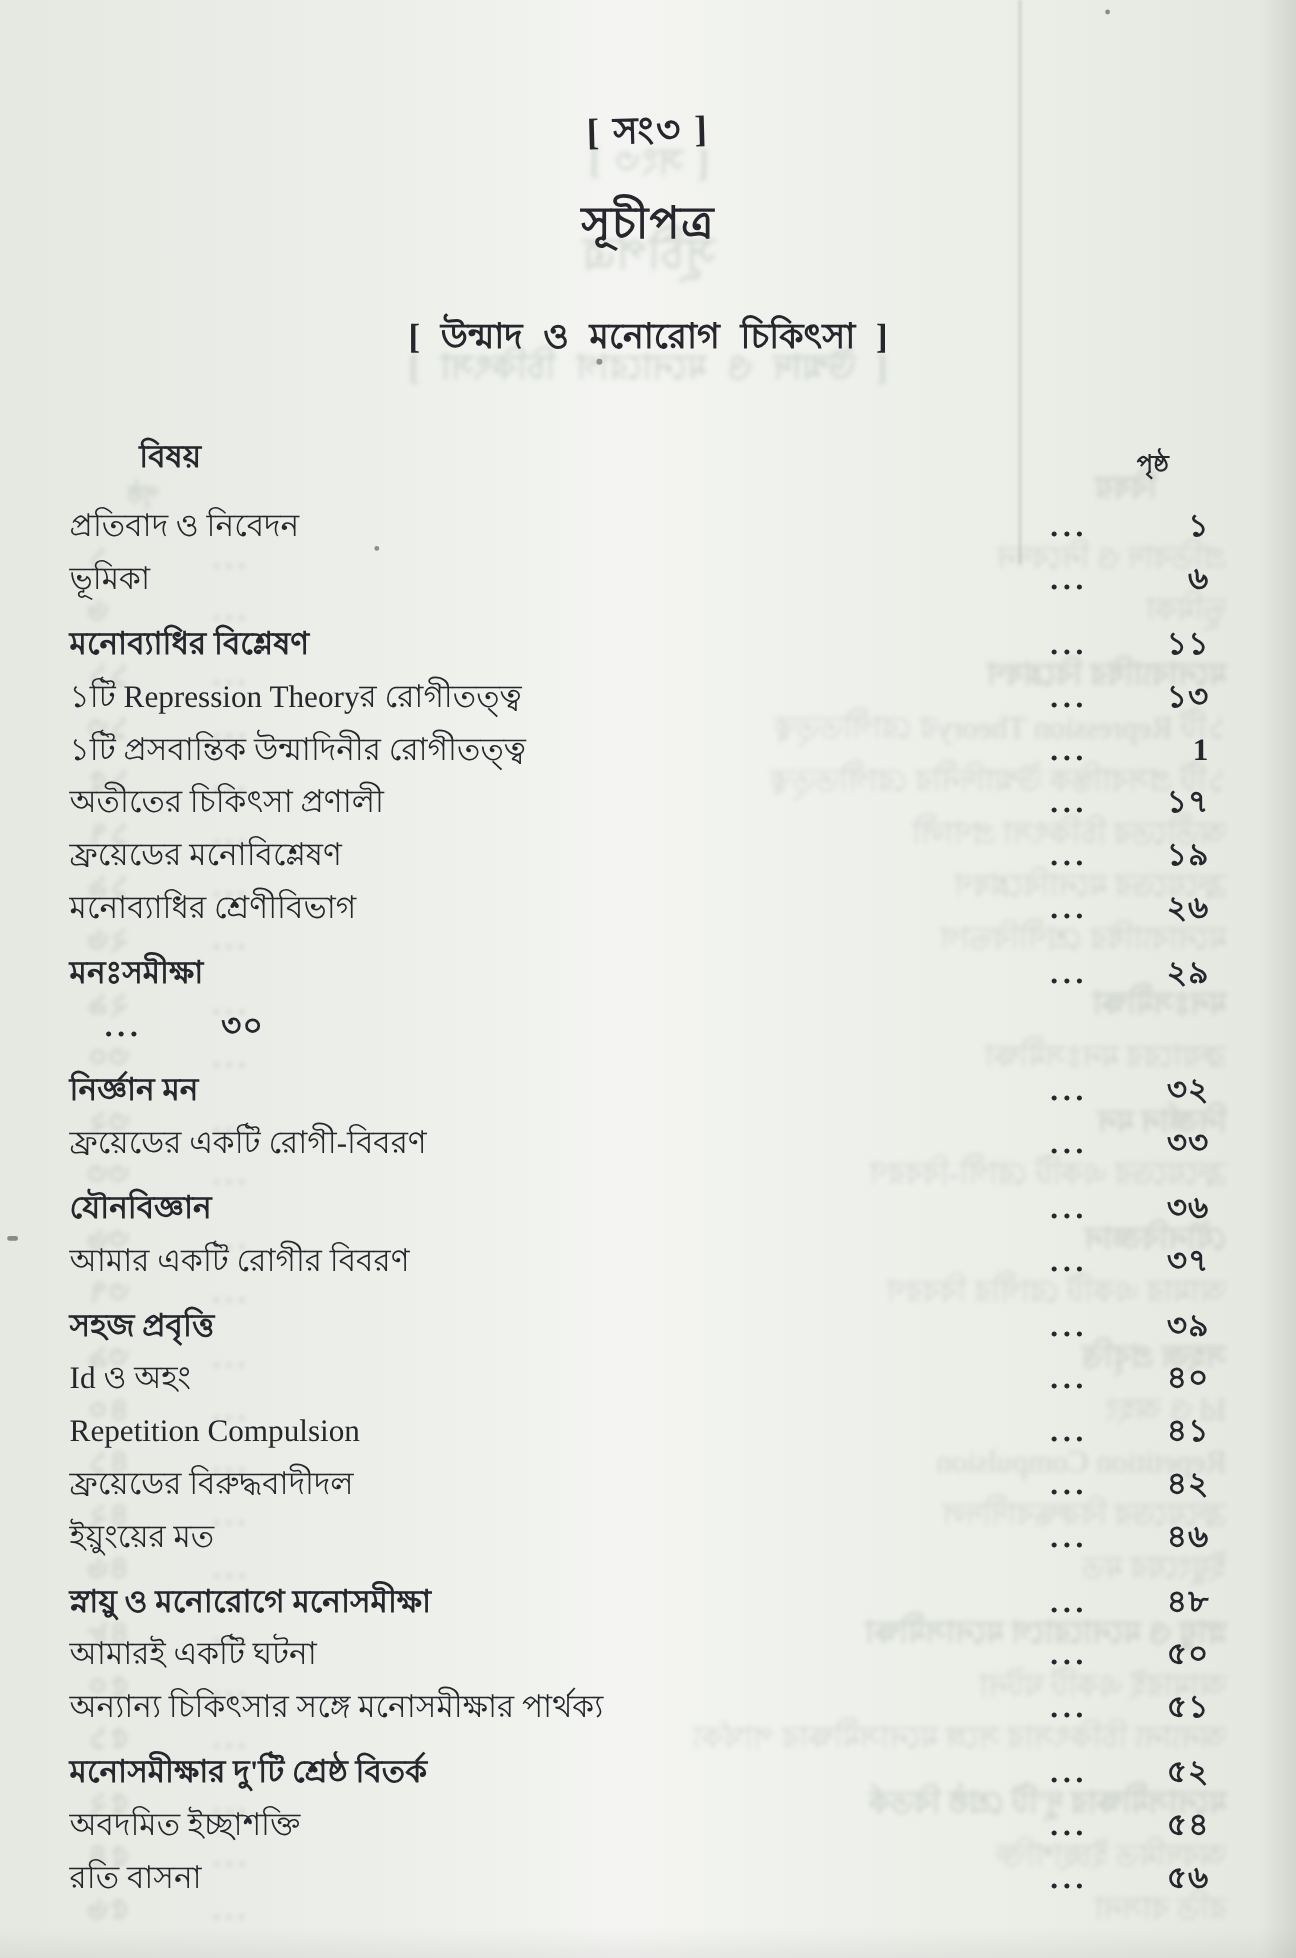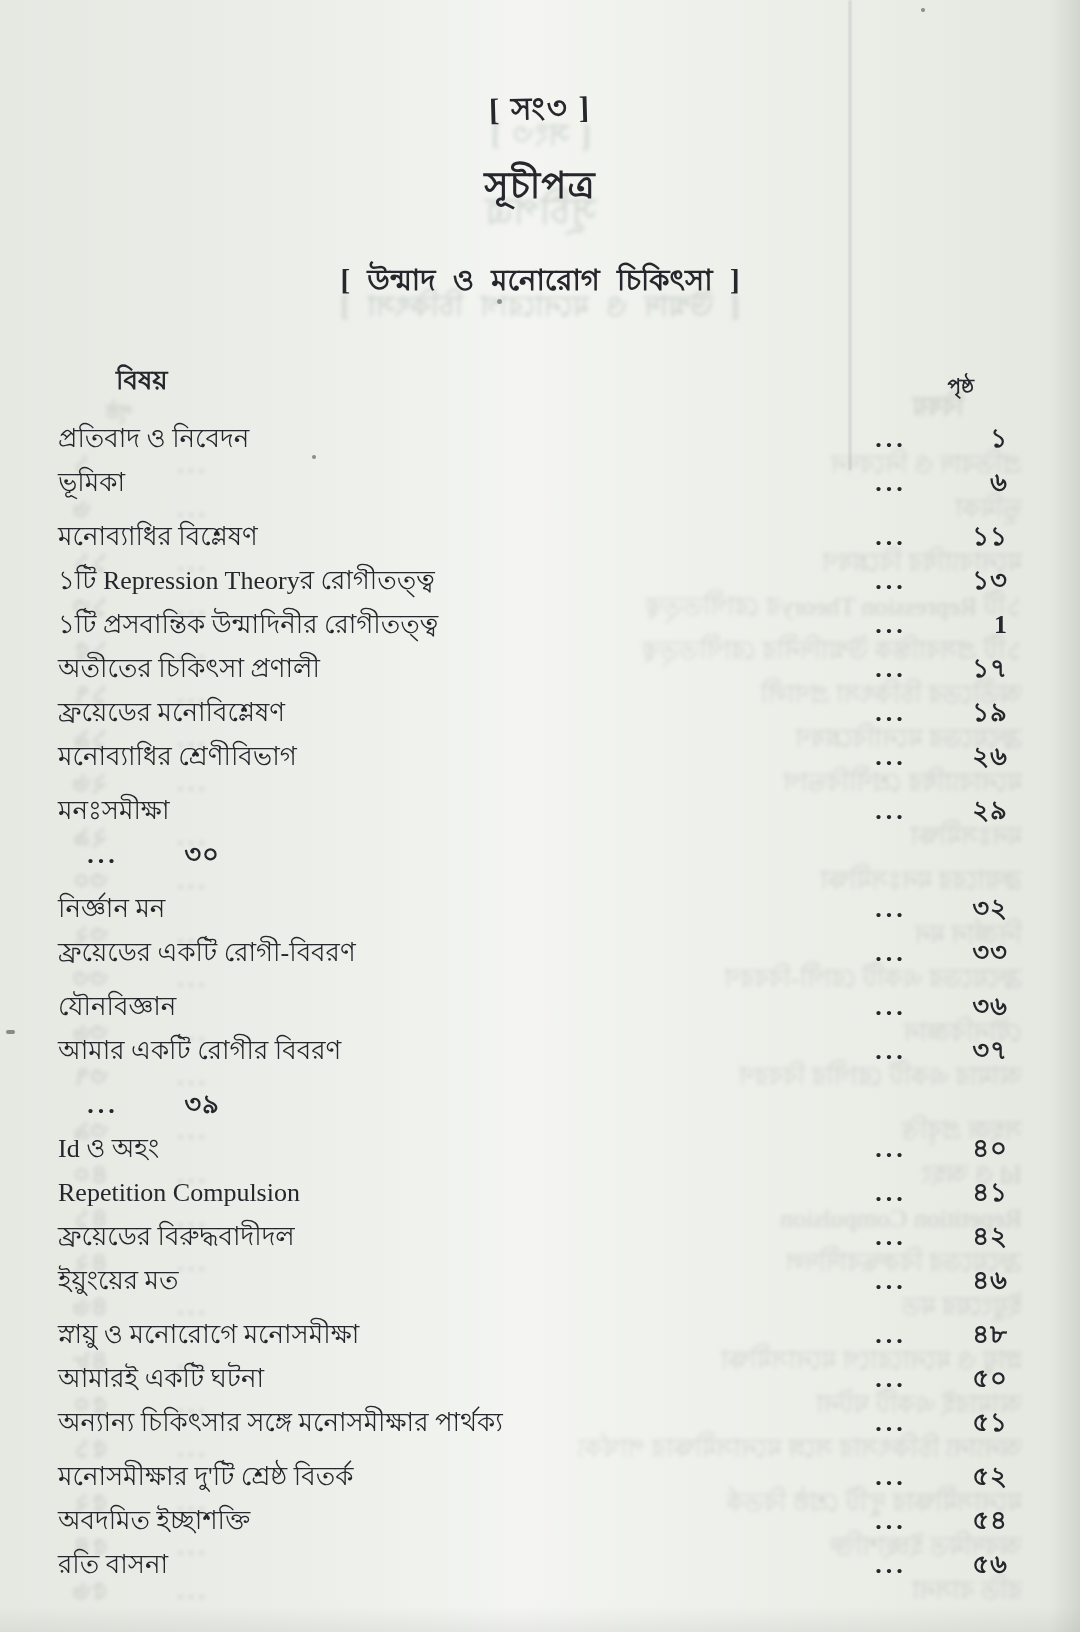--- a/index.html
+++ b/index.html
@@ -62,21 +62,21 @@
   .cols{display:flex;align-items:flex-end;margin:54px 102px 0 58px;gap:32px;}
   .cols .subject{flex:1;padding-left:58px;font-size:26px;font-weight:600;}
   .cols .pagehdr{width:160px;text-align:right;font-size:20px;font-weight:700;padding-right:4px;}
 
   .toc{margin:14px 72px 0 58px;}
   .row{display:flex;align-items:baseline;min-height:44px;font-size:26px;font-weight:500;}
   .row .label{flex:1;padding-right:10px;white-space:nowrap;}
   .row .dots{width:90px;text-align:center;font-weight:700;letter-spacing:4px;}
   .row .pageno{width:72px;text-align:right;font-weight:700;letter-spacing:1px;}
   .row.heading{margin-top:10px;}
-  .row.heading .label{font-weight:400;}
+  .row.heading .label{font-weight:700;}
 </style>
 </head>
 <body>
 
 <div class="page">
 
   <div class="ghost" id="ghost" aria-hidden="true">
       <div class="sheet">
 
     <div class="corner-mark">[ সং৩ ]</div>
@@ -297,20 +297,21 @@
     <span class="label">যৌনবিজ্ঞান</span>
     <span class="dots">...</span>
     <span class="pageno">৩৬</span>
   </div>
         <div class="row">
     <span class="label">আমার একটি রোগীর বিবরণ</span>
     <span class="dots">...</span>
     <span class="pageno">৩৭</span>
   </div>
         <div class="row heading">
+    <span class="label">সহজ প্রবৃত্তি</span>
     <span class="dots">...</span>
     <span class="pageno">৩৯</span>
   </div>
         <div class="row">
     <span class="label">Id ও অহং</span>
     <span class="dots">...</span>
     <span class="pageno">৪০</span>
   </div>
         <div class="row">
     <span class="label">Repetition Compulsion</span>

